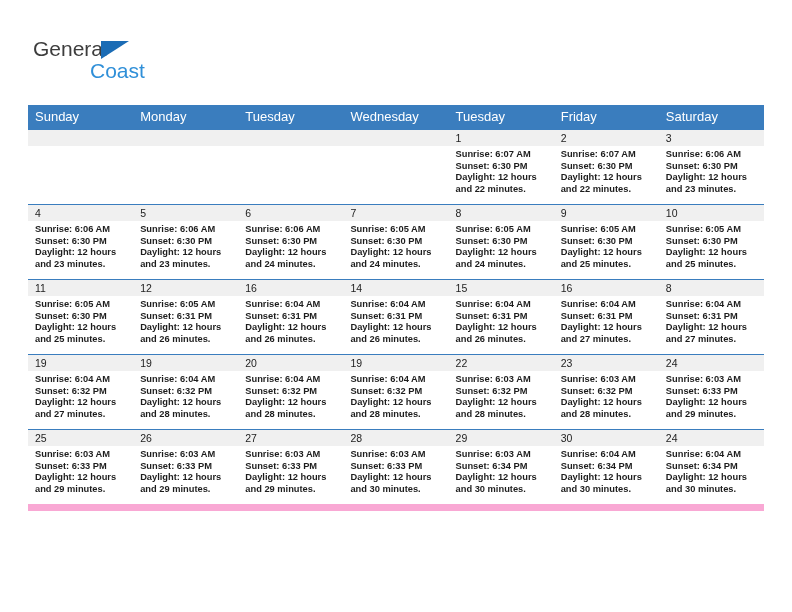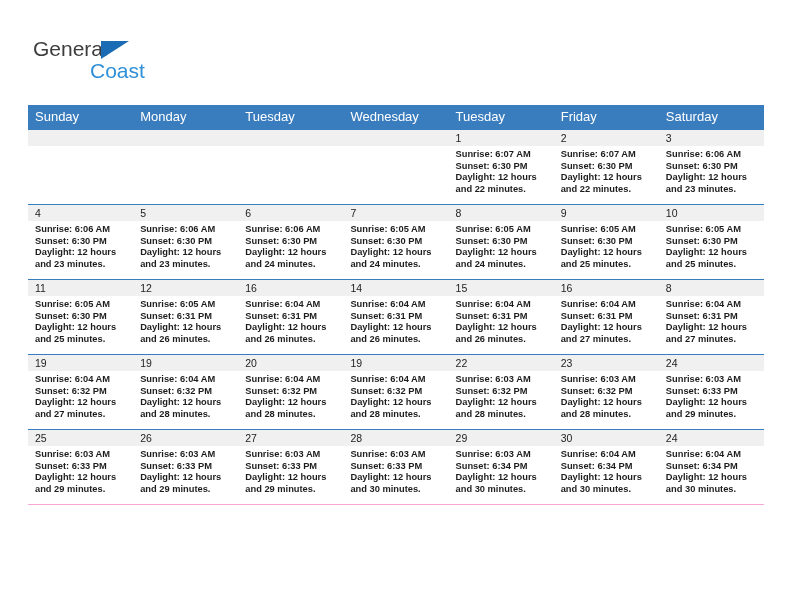--- a/index.html
+++ b/index.html
@@ -108,21 +108,21 @@
 
   tbody td {
     vertical-align: top;
     padding: 0;
     border: none;
     border-top: 1px solid #3a7dbe;
     height: 74px;
     background: #ffffff;
   }
   tbody tr:last-child td {
-    border-bottom: 1px solid #f9a8d4;
+    border-bottom: 7px solid #f9a8d4;
   }
 
   .cell-inner {
     height: 100%;
   }
   .daynum-bar {
     background: #f0f0f0;
     height: 16px;
     padding: 2px 0 1px 7px;
     box-sizing: border-box;

